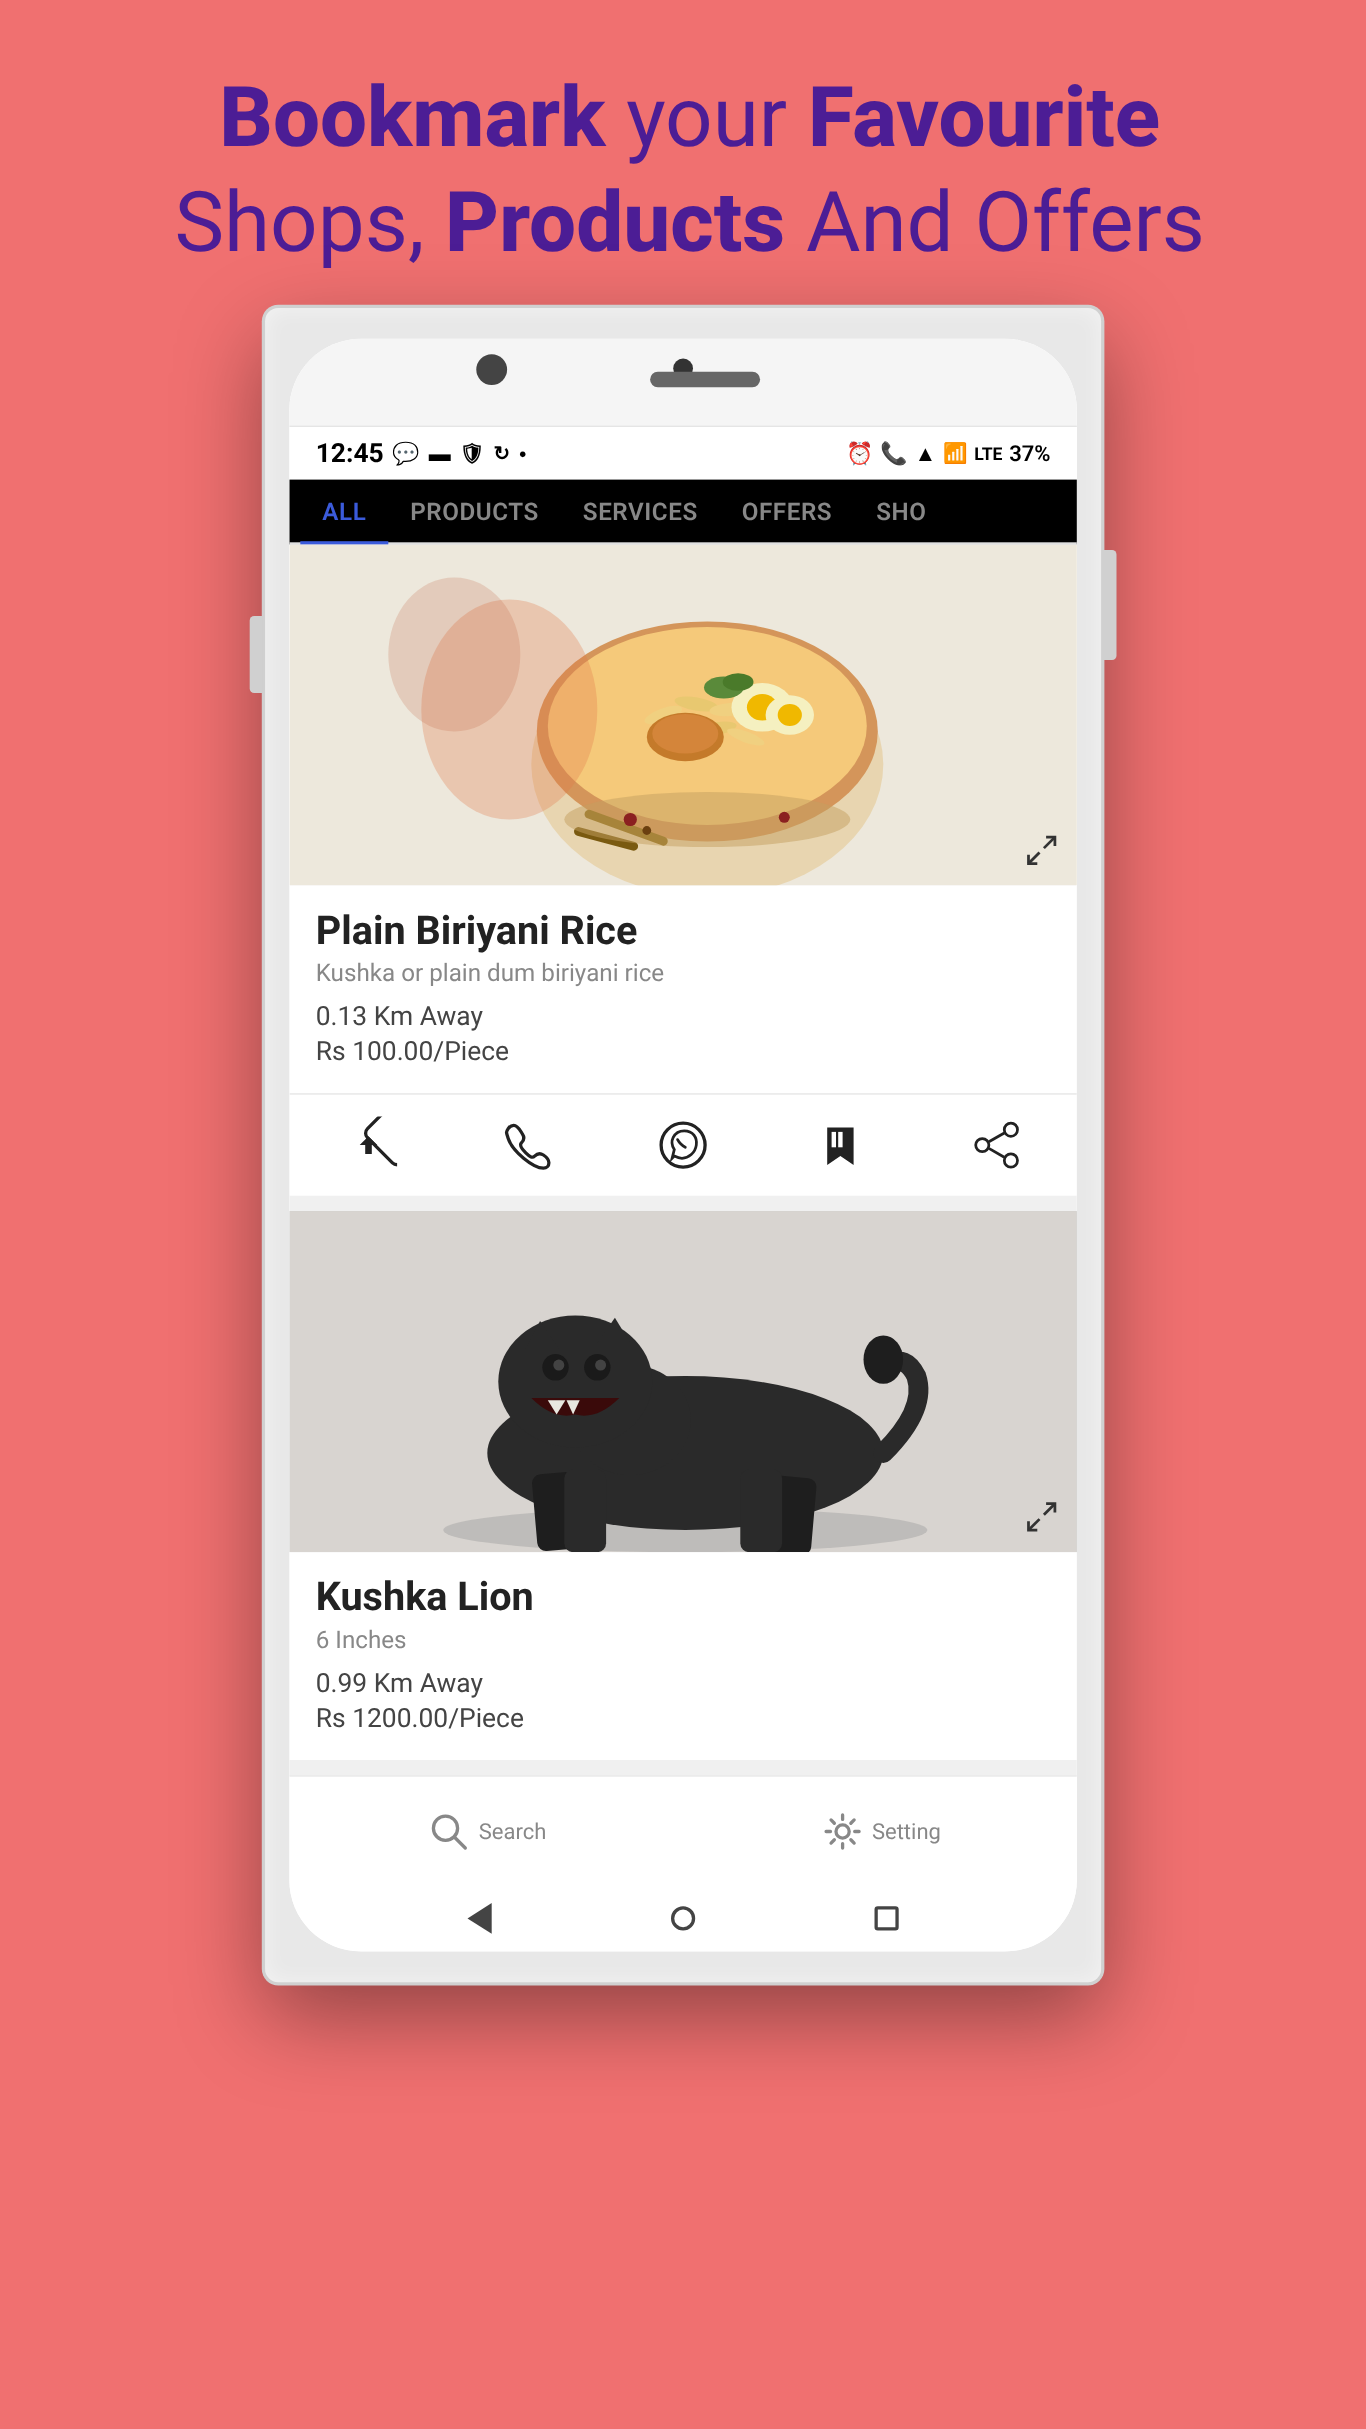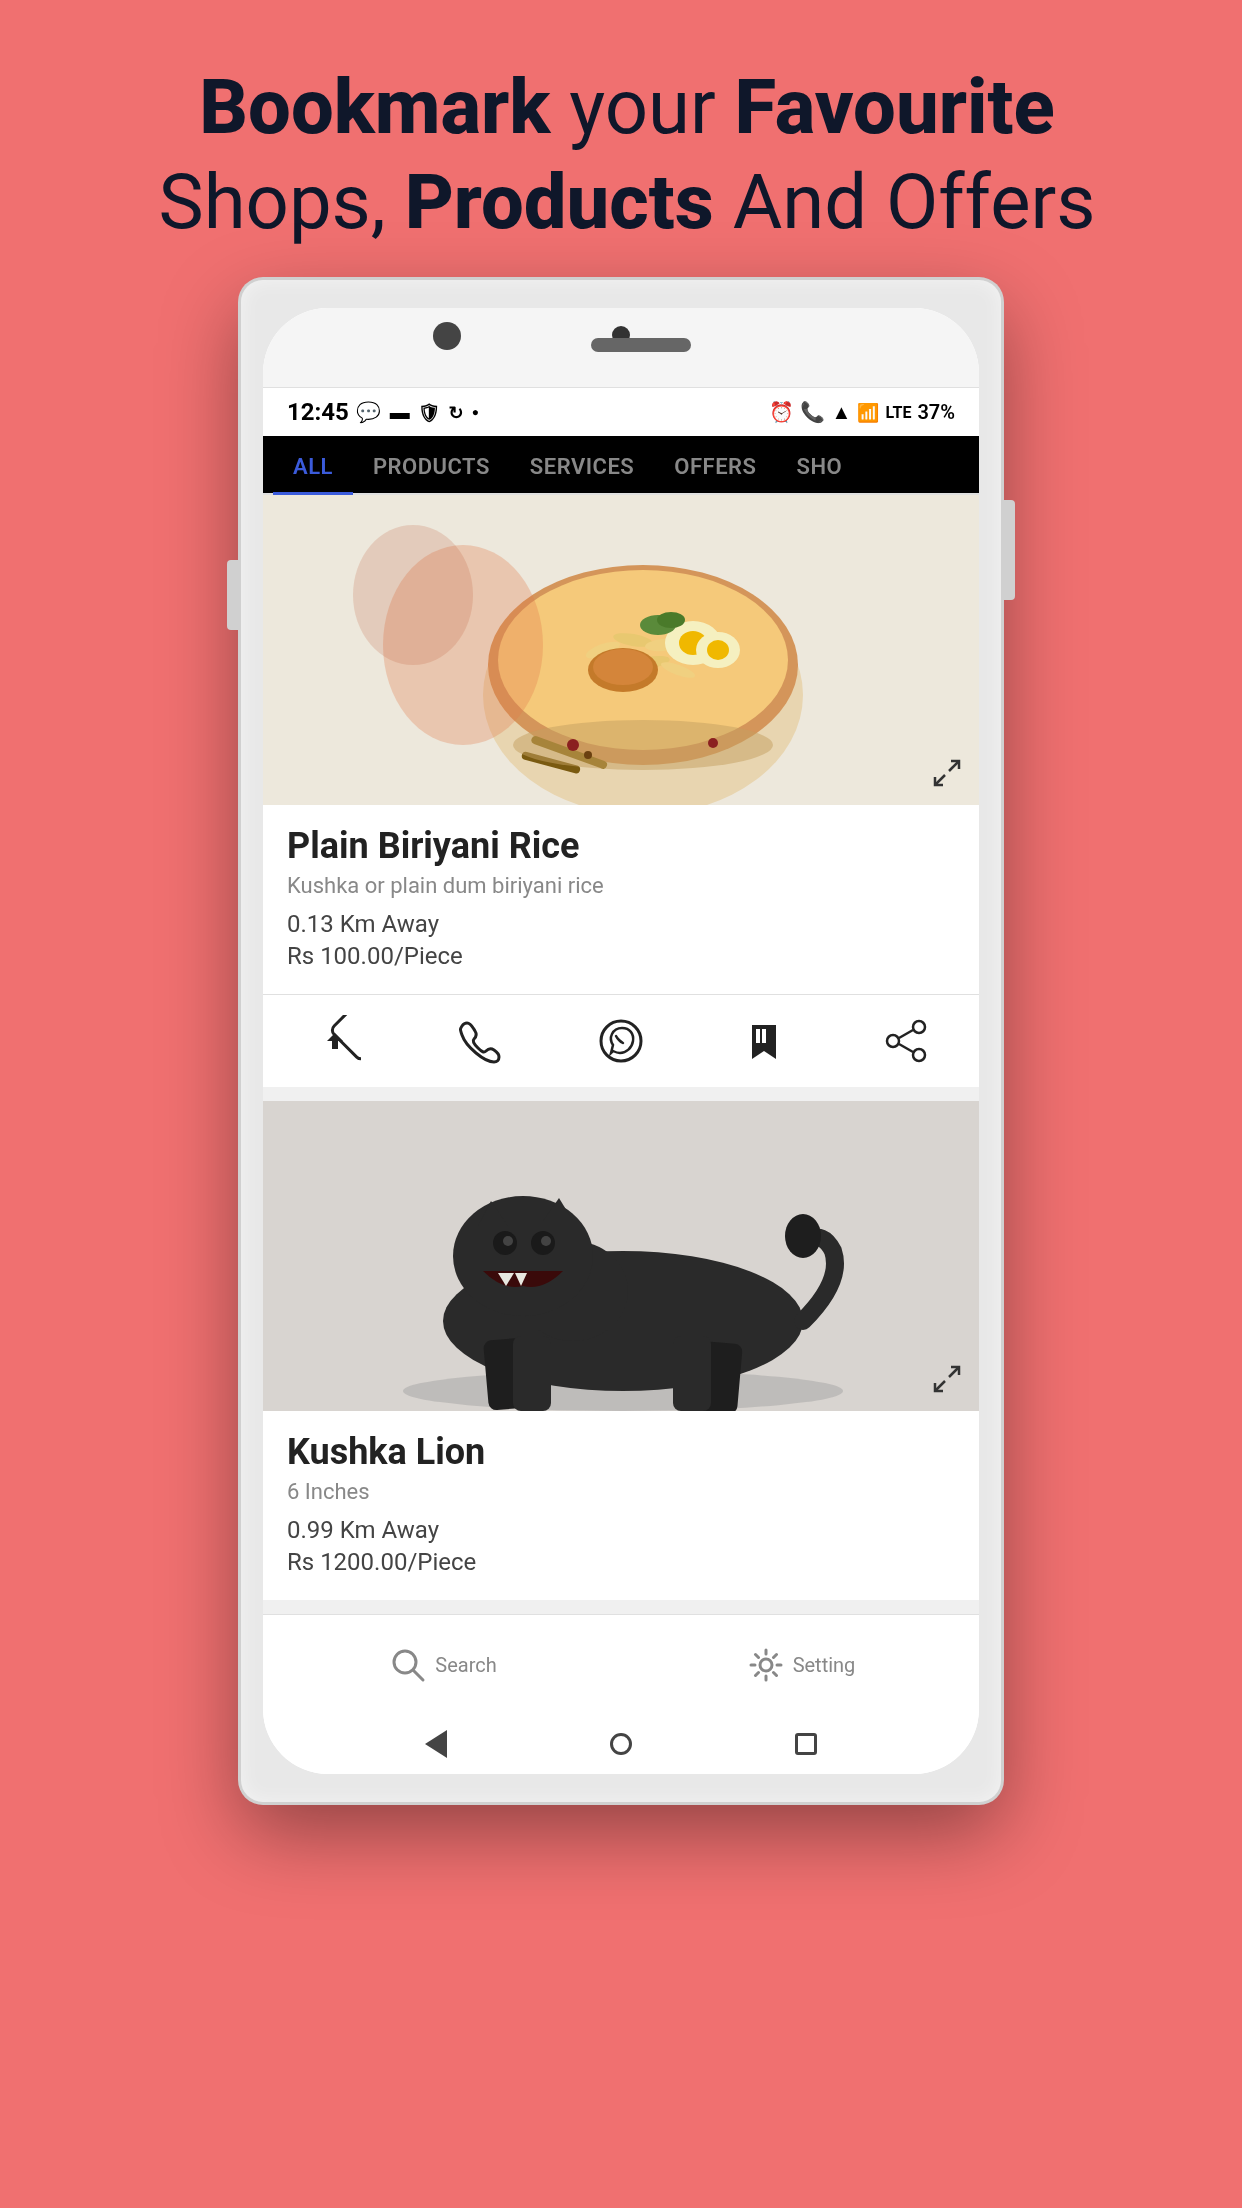--- a/index.html
+++ b/index.html
@@ -12,21 +12,21 @@
       position: relative;
     }
 
     
     .header-text {
       position: absolute;
       top: 60px;
       left: 12px; right: 0;
       text-align: center;
       padding: 0 60px;
-      color: #0f172a;
+      color: #4c1d95;
       line-height: 1.25;
     }
     .header-text h1 {
       font-size: 76px;
       font-weight: 400;
     }
     .header-text h1 strong {
       font-weight: 800;
     }
 
@@ -34,21 +34,21 @@
     .phone-wrapper {
       position: absolute;
       top: 280px;
       left: 50%;
       transform: translateX(-50%);
       width: 760px;
     }
 
     .phone-outer {
       background: #e8e8e8;
-      border-radius: 22px;
+      border-radius: 12px;
       padding: 28px 22px;
       box-shadow:
         0 0 0 3px #d0d0d0,
         0 30px 80px rgba(0,0,0,0.4),
         inset 0 0 20px rgba(255,255,255,0.5);
       position: relative;
     }
 
     
     .phone-outer::before {

